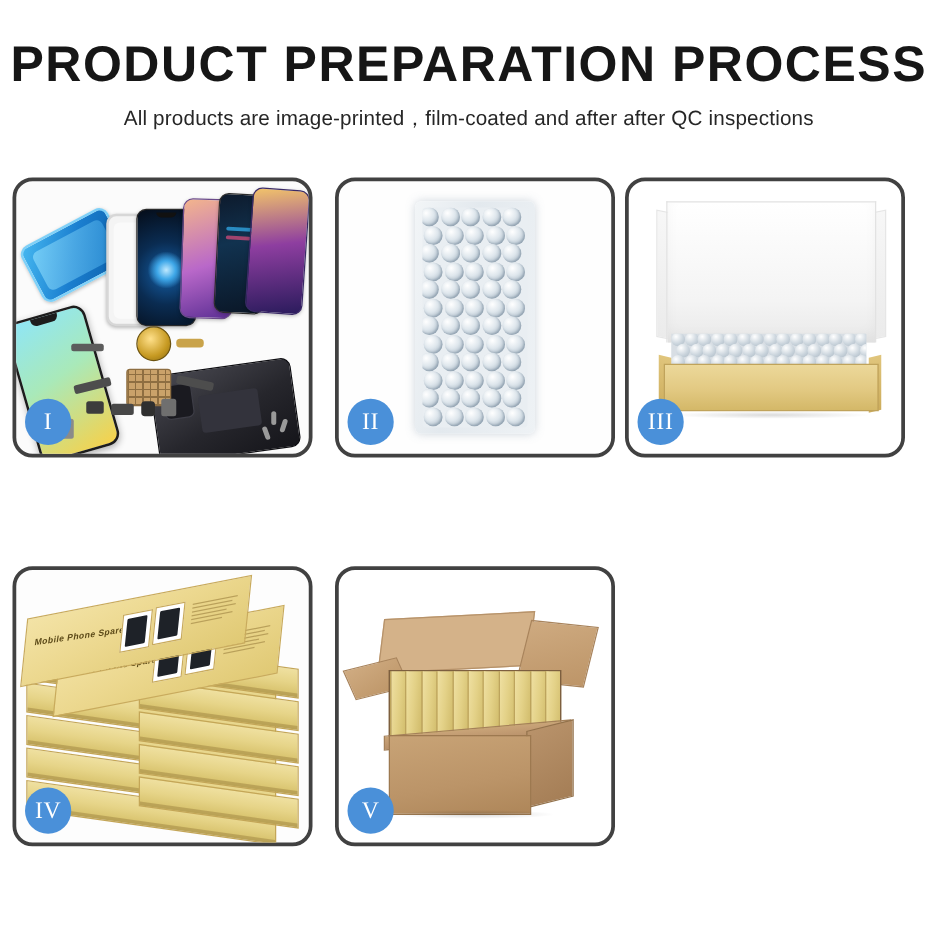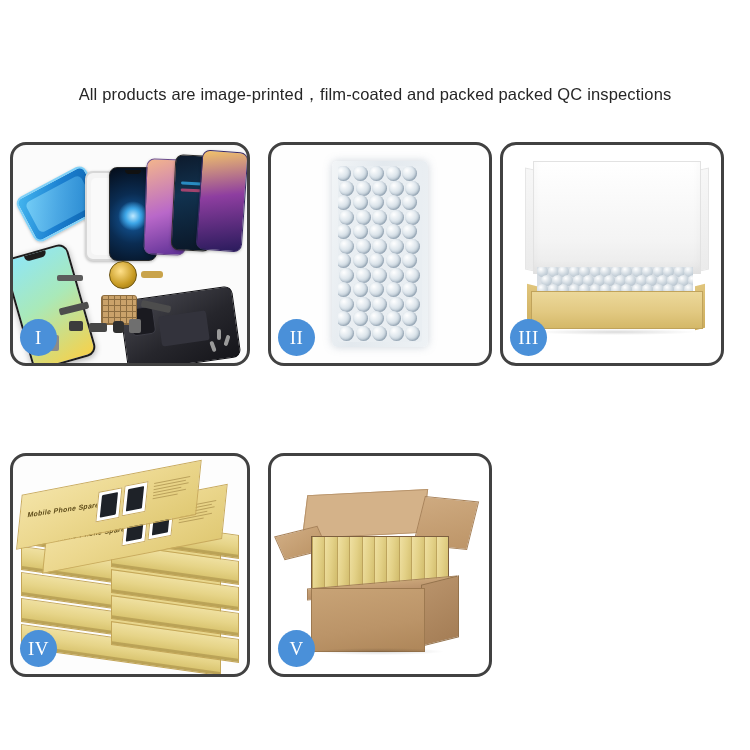--- a/index.html
+++ b/index.html
@@ -208,21 +208,22 @@
     border:1px solid #a3815a;transform:skewY(-13deg);transform-origin:left top;}
   .s6-tab{position:absolute;background:rgba(150,118,82,.5);border-radius:1px;}
   .s6-shadow{position:absolute;left:24px;top:176px;width:140px;height:8px;
     background:radial-gradient(ellipse at center,rgba(0,0,0,.14),rgba(0,0,0,0) 72%);}
 </style>
 </head>
 <body>
 
 <div class="page">
 
-  <div class="subtitle">All products are image-printed，film-coated and packed packed QC inspections</div>
+  <div class="title">PRODUCT PREPARATION PROCESS</div>
+  <div class="subtitle">All products are image-printed，film-coated and after after QC inspections</div>
 
   <div class="grid">
 
     <div class="panel c0 r0 p1">
       <div class="stage">
         <div class="ph ph-a"></div>
         <div class="ph ph-b"></div>
         <div class="ph ph-c">
           <div class="notch"></div>
             <div class="burst"></div>

